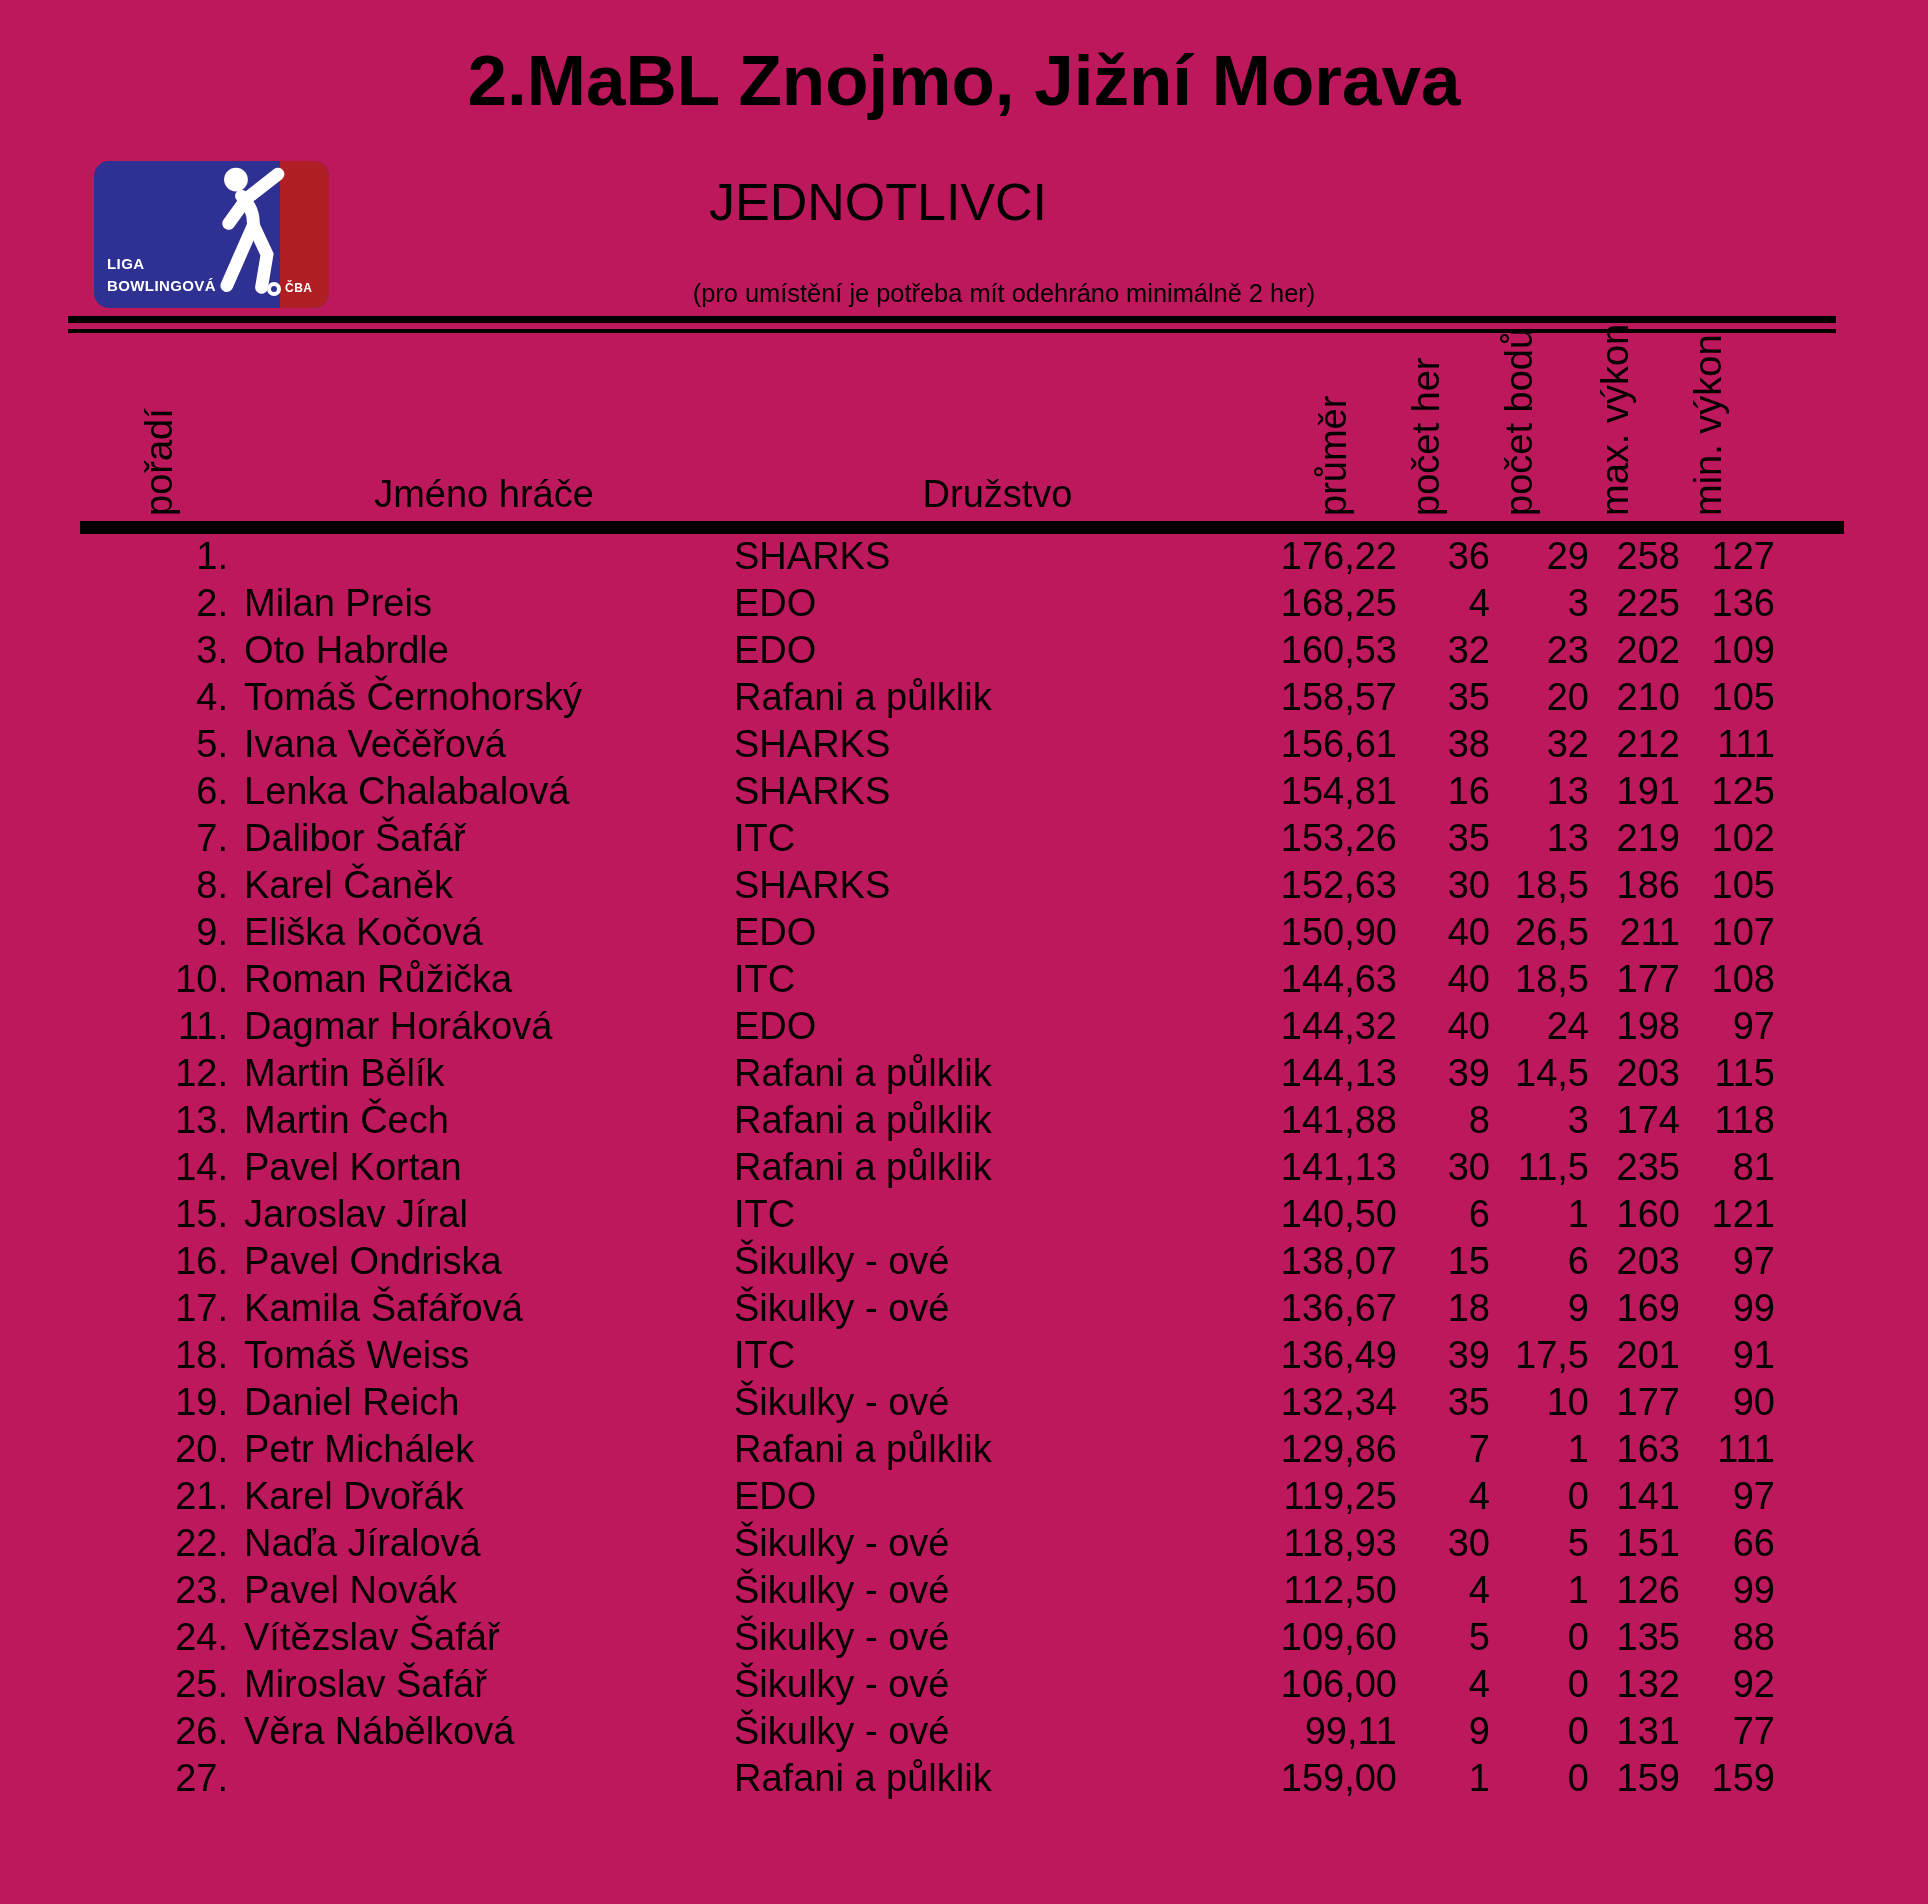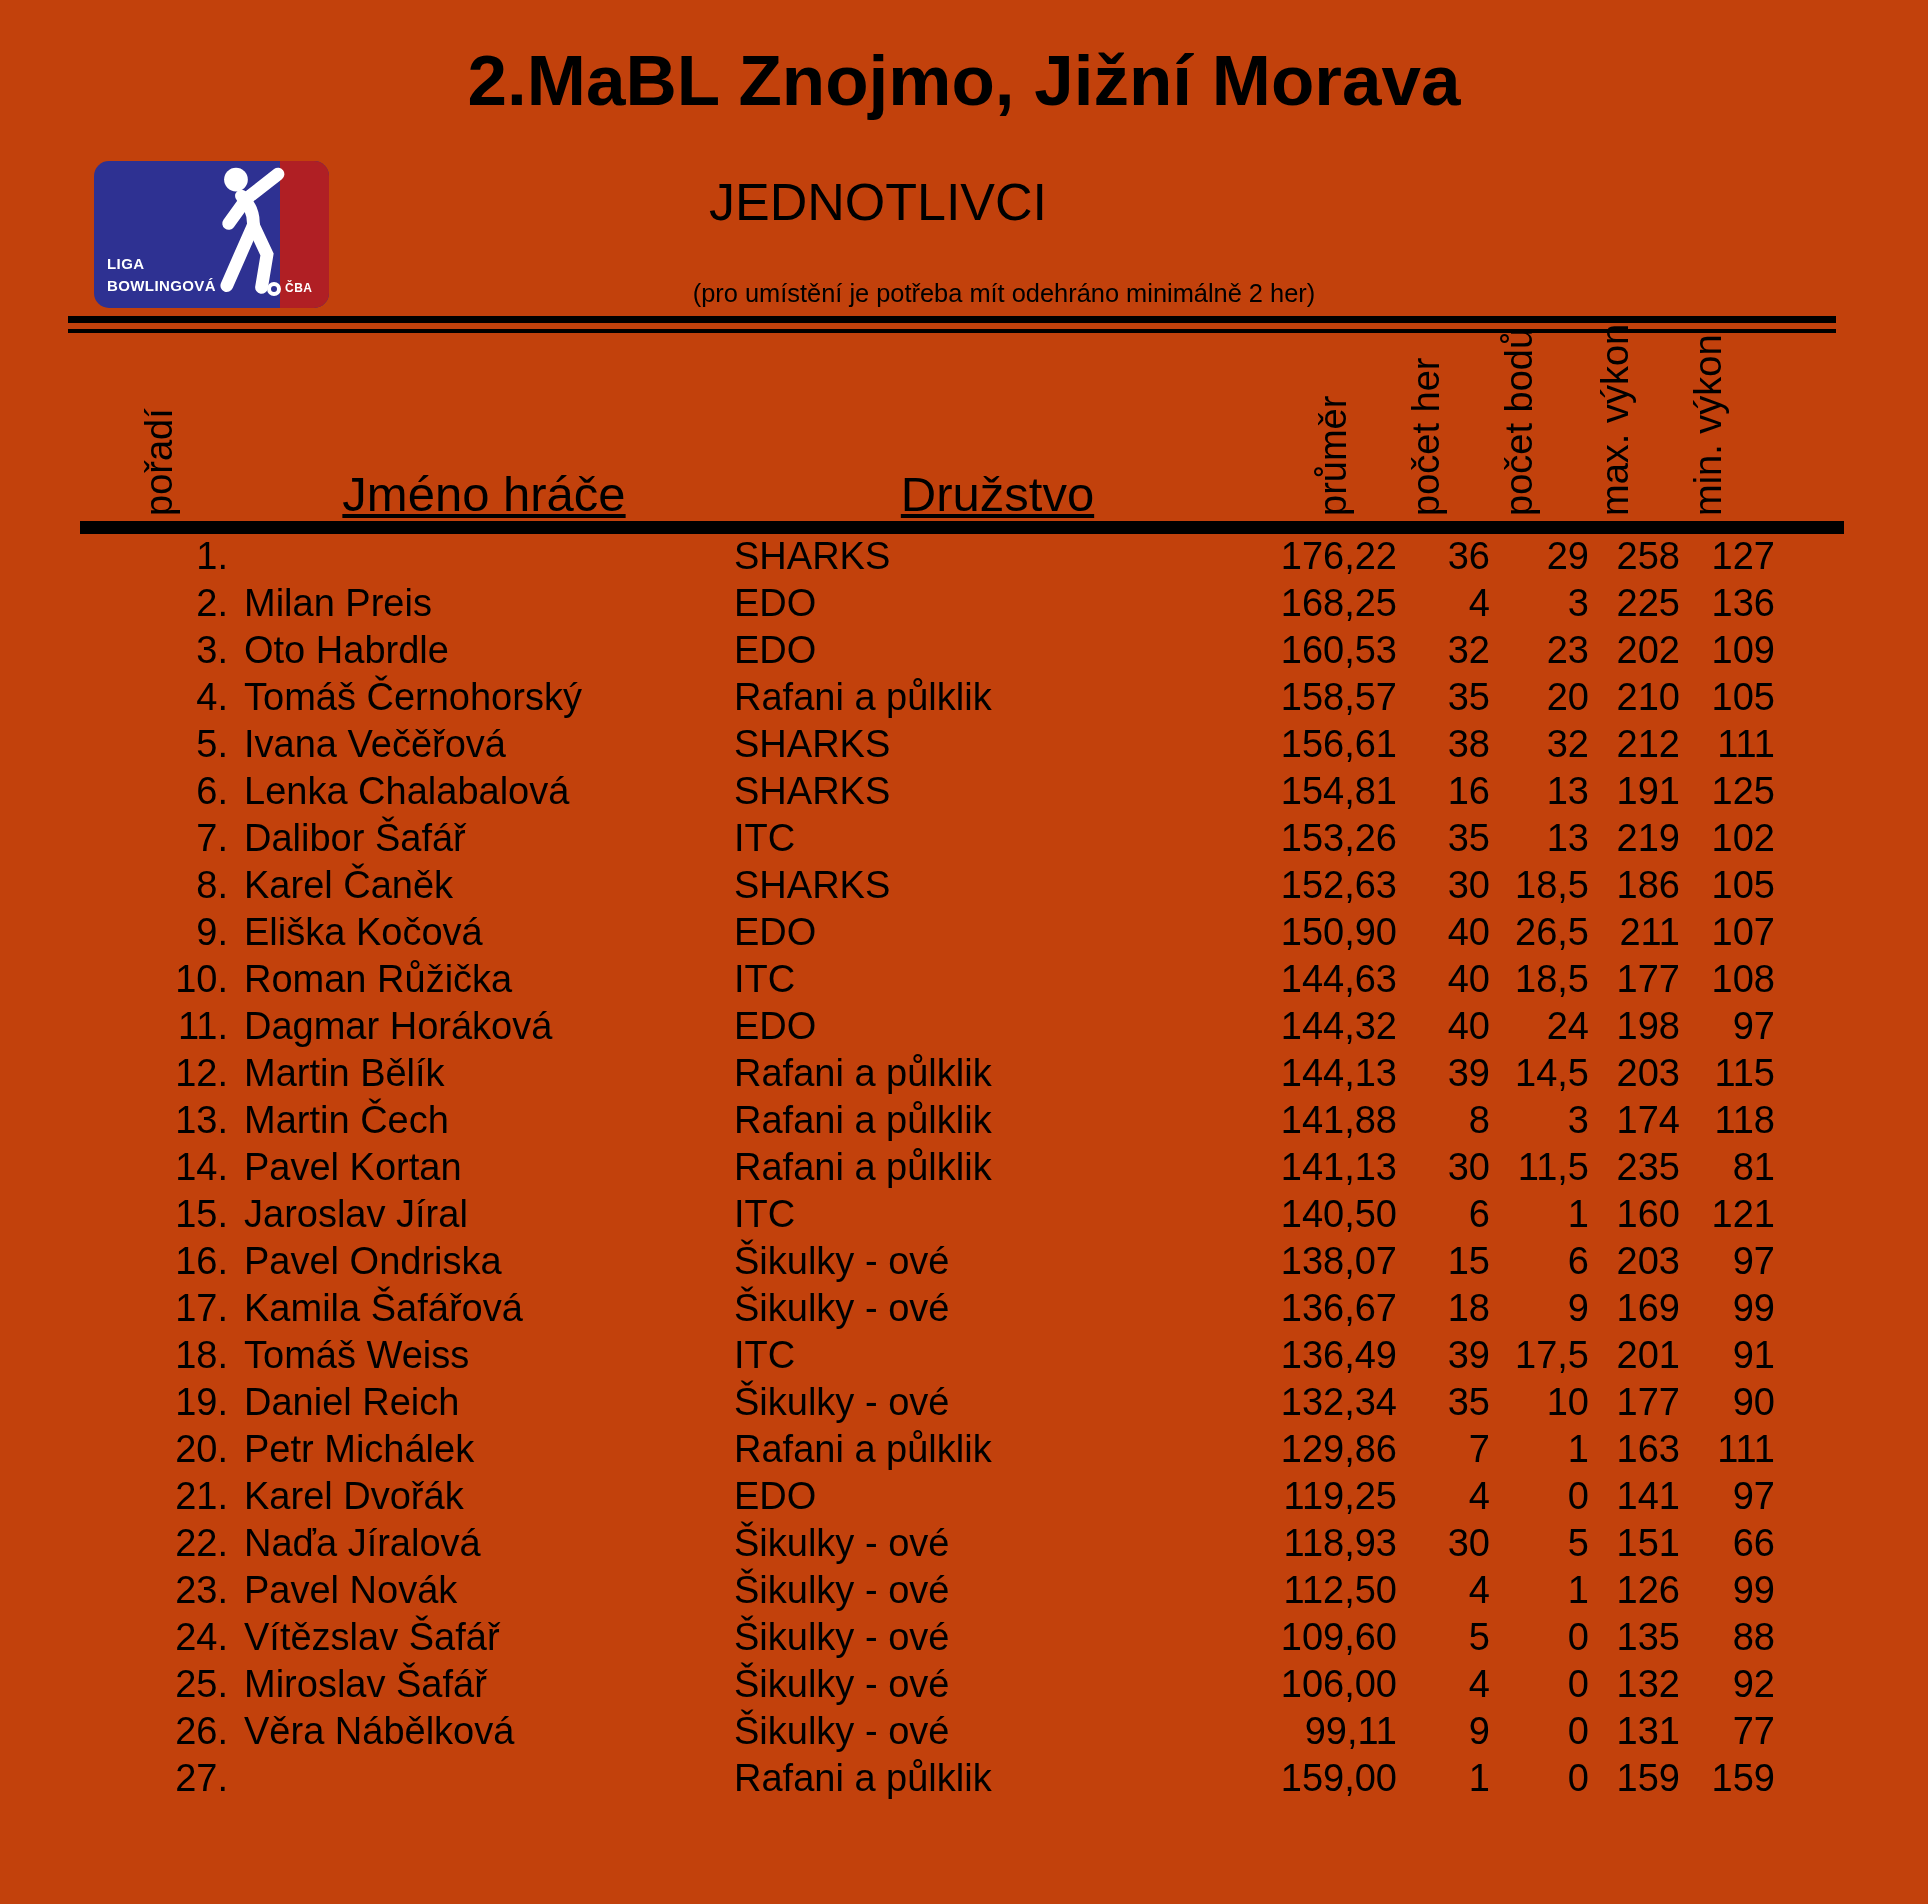--- a/index.html
+++ b/index.html
@@ -1,19 +1,19 @@
 <!DOCTYPE html>
 <html style="font-size:15px"><head>
 <meta charset="utf-8">
 <style>
   html,body{margin:0;padding:0;background:#fff;}
   #page{
     position:relative;
     width:1928px;height:1905px;
-    background:#c2410c;
+    background:#be185d;
     font-family:"Liberation Sans","DejaVu Sans",sans-serif;
     color:#000;
     overflow:hidden;
   }
   
   .title{
     position:absolute;top:40px;left:0;width:1928px;
     text-align:center;font-size:71px;font-weight:bold;line-height:1.15;
     letter-spacing:0px;
   }
@@ -37,21 +37,21 @@
   .logo .red{position:absolute;top:0;bottom:0;left:186px;width:49px;}
   .logo .l1{position:absolute;left:13px;top:68px;font-size:15px;font-weight:bold;color:#fff;letter-spacing:0.4px;margin-top:48px;}
   .logo .l2{position:absolute;left:13px;top:94px;font-size:15px;font-weight:bold;color:#fff;letter-spacing:0.4px;}
   .logo svg.bowler{position:absolute;left:87px;top:3.8px;width:141px;height:137px;}
   .logo .badge{position:absolute;left:173px;top:121px;width:14px;height:14px;border-radius:50%;background:#fff;}
   .logo .badge i{position:absolute;left:3.8px;top:3.8px;width:6.6px;height:6.6px;border-radius:50%;display:block;}
   .logo .cba{position:absolute;left:191px;top:120px;font-size:12px;font-weight:bold;color:#fff;letter-spacing:0.5px;}
 
   
   .hline{position:absolute;top:521px;left:80px;width:1764px;height:13px;background:#000;}
-  .hlabel{position:absolute;font-size:49px;line-height:43px;white-space:nowrap;text-decoration:underline;}
+  .hlabel{position:absolute;font-size:38px;line-height:43px;white-space:nowrap;}
   .hname{left:244px;width:480px;top:473px;text-align:center;}
   .hteam{left:734px;width:527px;top:473px;text-align:center;}
   .vlabel{
     position:absolute;top:473px;height:43px;line-height:43px;
     font-size:38px;white-space:nowrap;
     transform:rotate(-90deg);transform-origin:left bottom;
   }
   .v-rank{left:181px;}
   .v-avg{left:1355px;}
   .v-games{left:1448px;}

